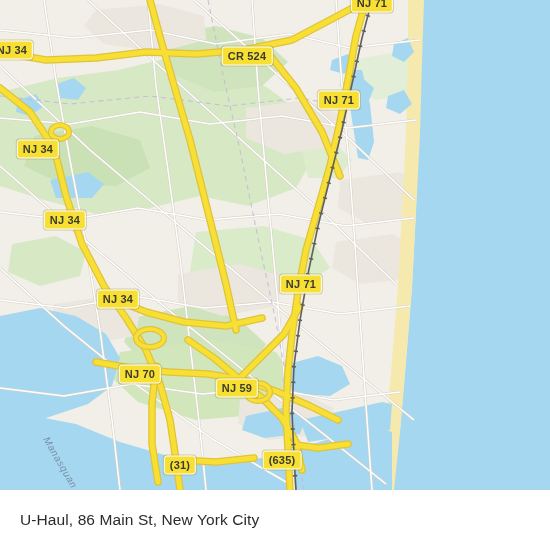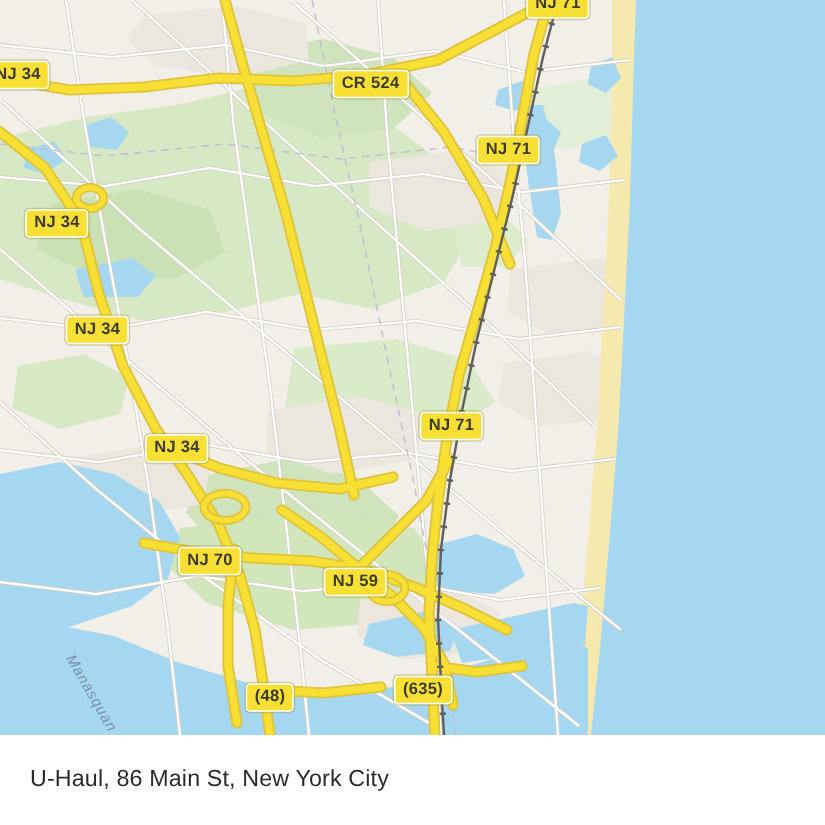--- a/index.html
+++ b/index.html
@@ -324,21 +324,21 @@
     <div class="shield" style="left:12px;  top:50px;">NJ 34</div>
     <div class="shield" style="left:203px; top:56px;margin-left:44px;">CR 524</div>
     <div class="shield" style="left:372px; top:3px;">NJ 71</div>
     <div class="shield" style="left:339px; top:100px;">NJ 71</div>
     <div class="shield" style="left:38px;  top:149px;">NJ 34</div>
     <div class="shield" style="left:65px;  top:220px;">NJ 34</div>
     <div class="shield" style="left:118px; top:299px;">NJ 34</div>
     <div class="shield" style="left:301px; top:284px;">NJ 71</div>
     <div class="shield" style="left:140px; top:374px;">NJ 70</div>
     <div class="shield" style="left:237px; top:388px;">NJ 59</div>
-    <div class="shield" style="left:180px; top:465px;">(48)</div>
+    <div class="shield" style="left:180px; top:465px;">(31)</div>
     <div class="shield" style="left:282px; top:460px;">(635)</div>
 
     <div class="water-label" style="left:46px; top:432px; transform: rotate(60deg);">Manasquan</div>
 
 
   </div>
 
   <div id="caption-bar">
     <span id="caption-text">U-Haul, 86 Main St, New York City</span>
   </div>

